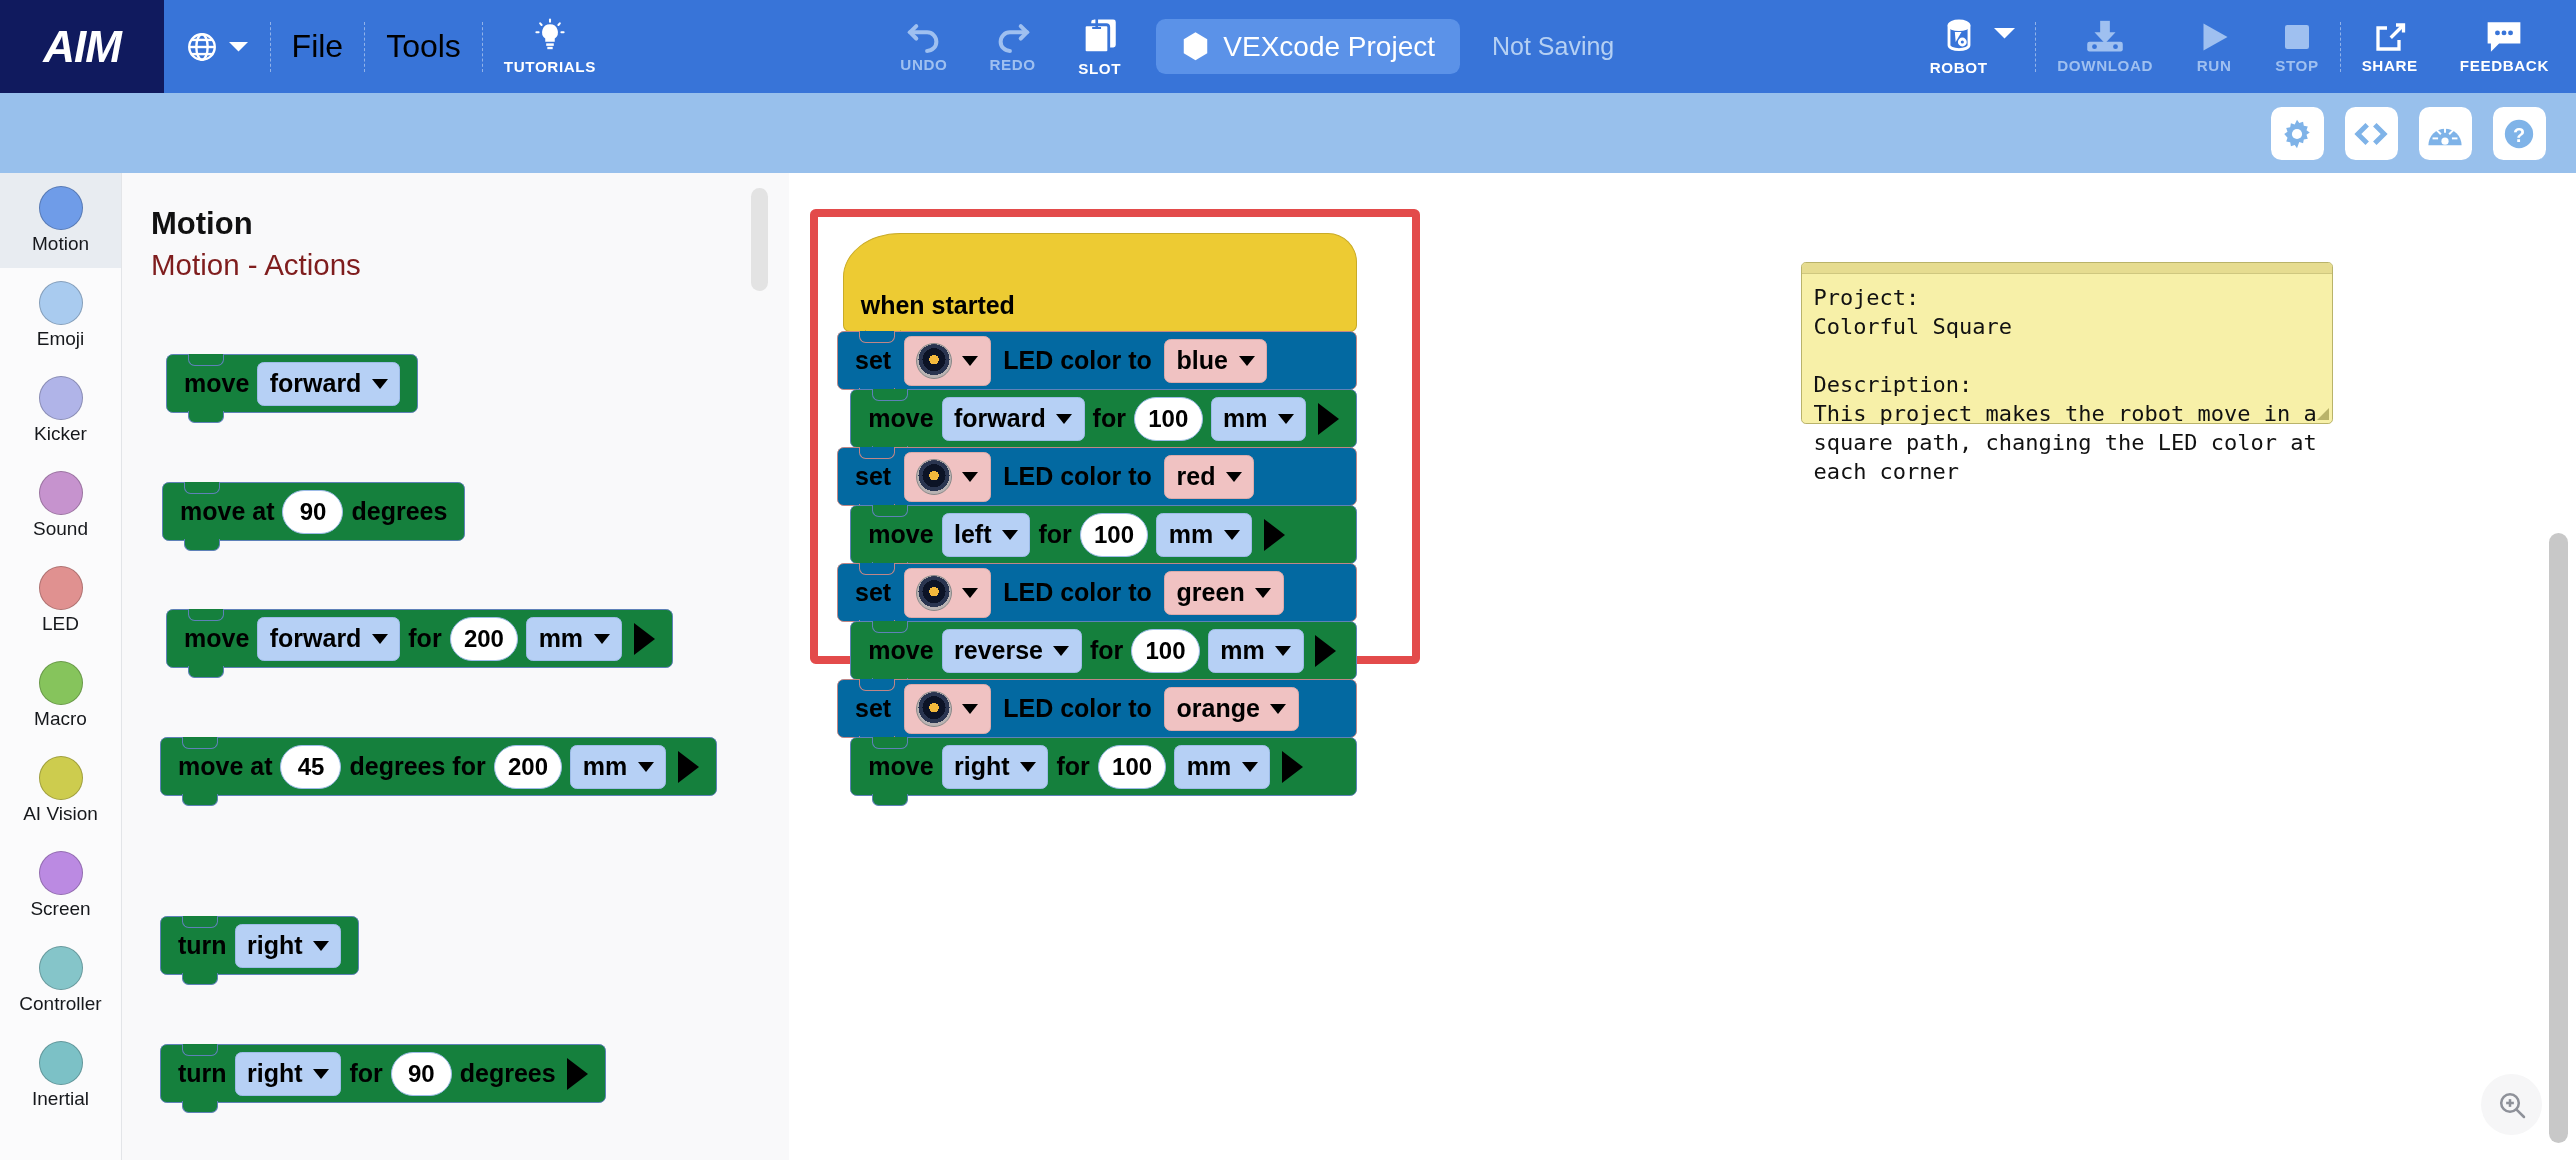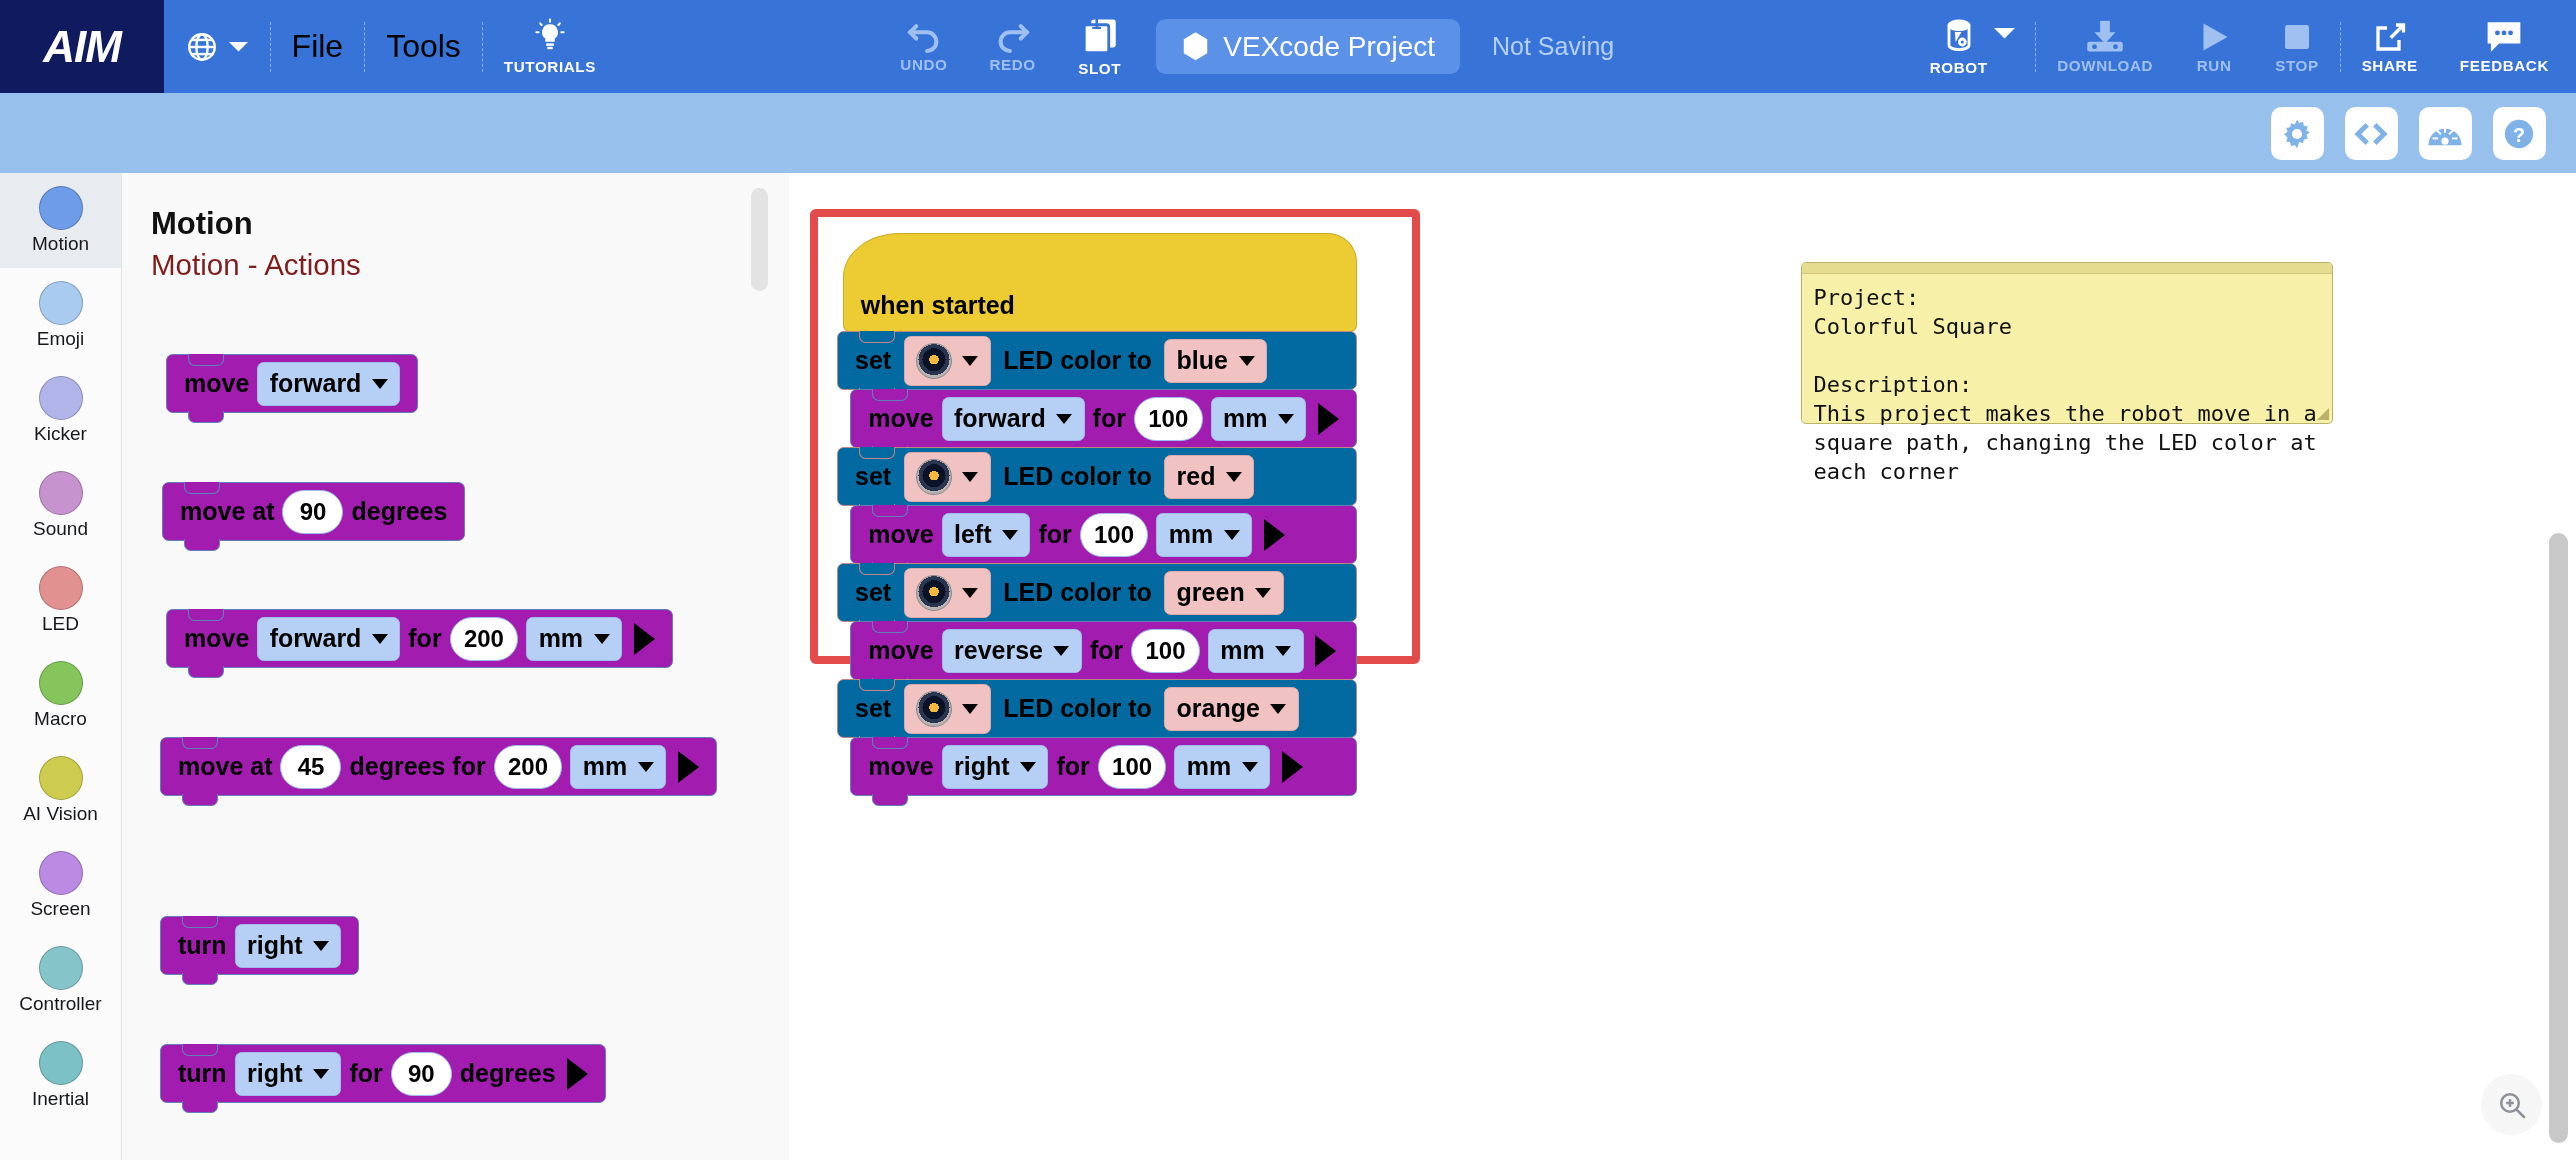--- a/index.html
+++ b/index.html
@@ -102,21 +102,21 @@
   .pal-blocks { position: absolute; left: 0; top: 181px; width: 667px; }
 
   
   .blk {
     position: relative; display: inline-flex; align-items: center;
     height: 59px; padding: 0 17px; gap: 12.4px;
     border: 1px solid #4a6fa5; border-radius: 6.7px;
     font-size: 25px; font-weight: bold; color: #000;
     white-space: nowrap;
   }
-  .blk.motion { background: #a21caf; border-color: #5f81b8; gap: 8px; }
+  .blk.motion { background: #15803d; border-color: #5f81b8; gap: 8px; }
   .blk.led    { background: #0369a1; border-color: #c08686; }
   .blk.hat {
     background: #edcb33; border-color: #c9ab28;
     border-radius: 6.7px; height: 63px;
   }
   
   .blk::before {
     content:""; position:absolute; left: 21px; top: -1px;
     width: 34px; height: 10.5px;
     background: inherit;

